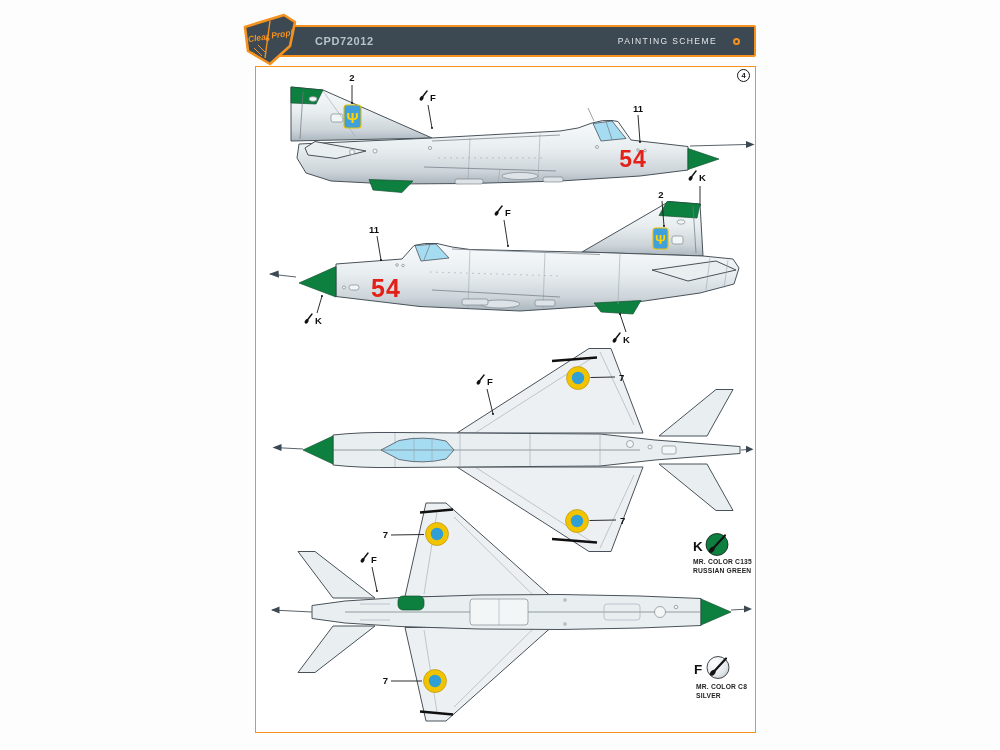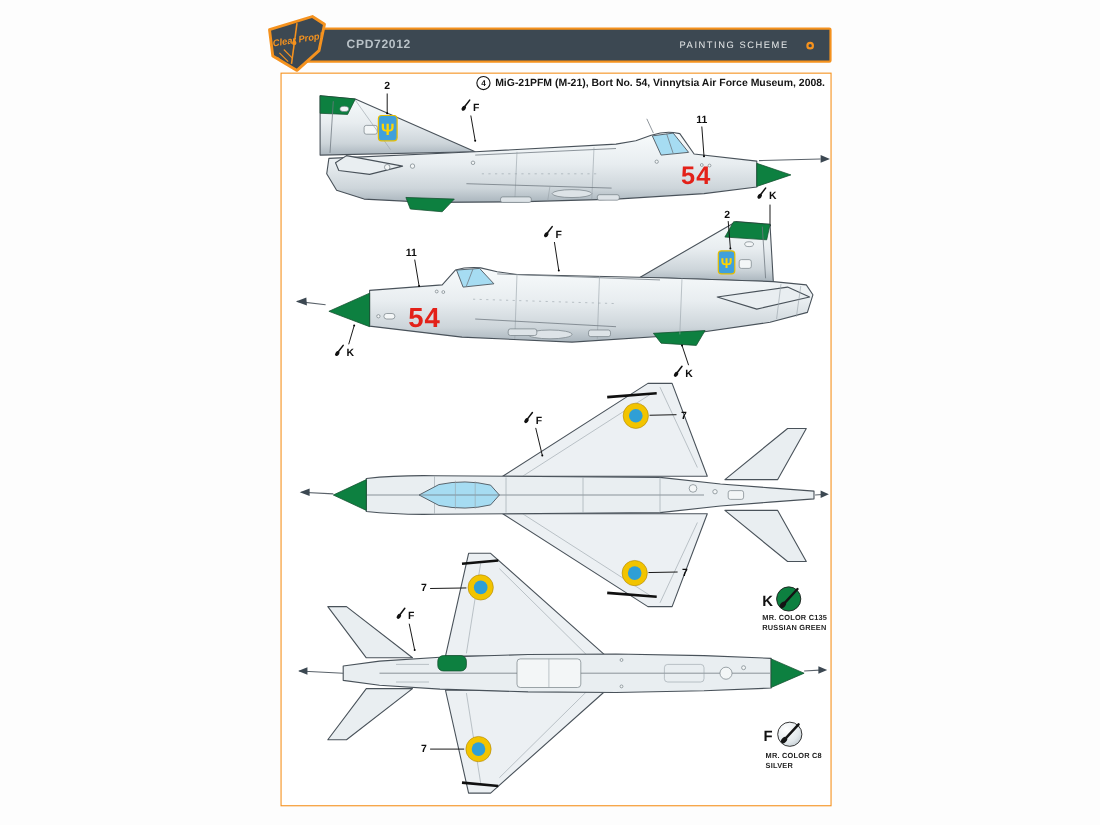--- a/index.html
+++ b/index.html
@@ -62,21 +62,20 @@
     <line x1="15" y1="36" x2="23" y2="44" stroke="#f5921e" stroke-width="1"></line>
     <line x1="13" y1="40" x2="19" y2="45" stroke="#f5921e" stroke-width="1"></line>
     <line x1="19" y1="33" x2="27" y2="41" stroke="#f5921e" stroke-width="1"></line>
     <text x="9" y="27" transform="rotate(-9 30 26)" font-size="8.5" font-style="italic" font-weight="bold" fill="#f5921e">Clear Prop!</text>
   </svg>
 
   <div class="content-box"></div>
 
   <div class="scheme-title">
     <span class="scheme-num">4</span>
-    <span>MiG-21PFM (M-21), Bort No. 54, Vinnytsia Air Force Museum, 2008.</span>
   </div>
 
   <svg class="diagram" width="1000" height="750" viewBox="0 0 1000 750">
     <defs>
       <linearGradient id="gradFuse" x1="0" y1="0" x2="0" y2="1">
         <stop offset="0" stop-color="#f8fbfc"></stop>
           <stop offset=".45" stop-color="#e8edf0"></stop>
         <stop offset=".8" stop-color="#cdd5da"></stop>
           <stop offset="1" stop-color="#aab5bd"></stop>
       </linearGradient>

